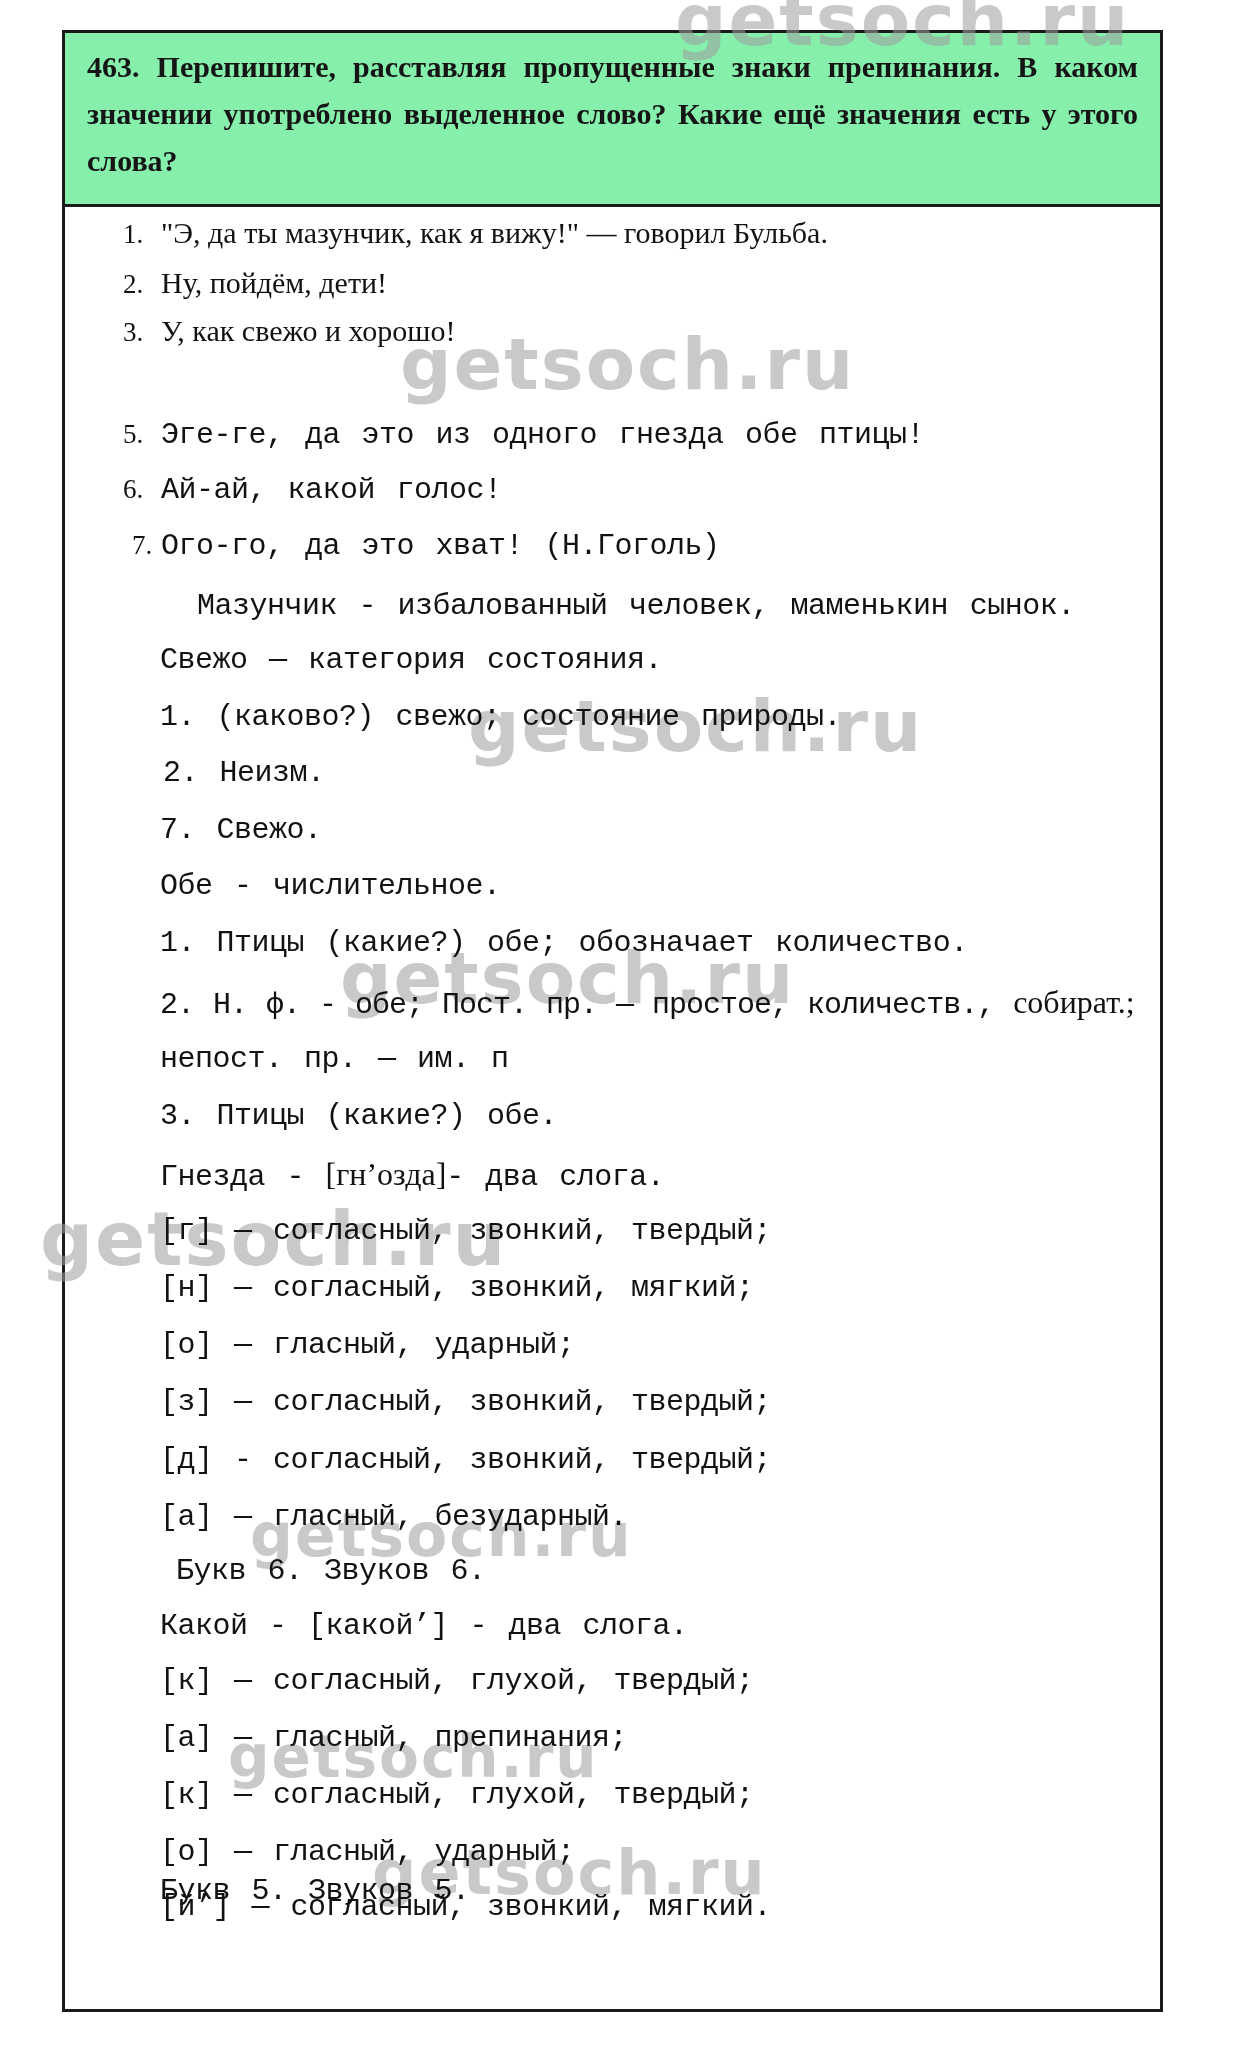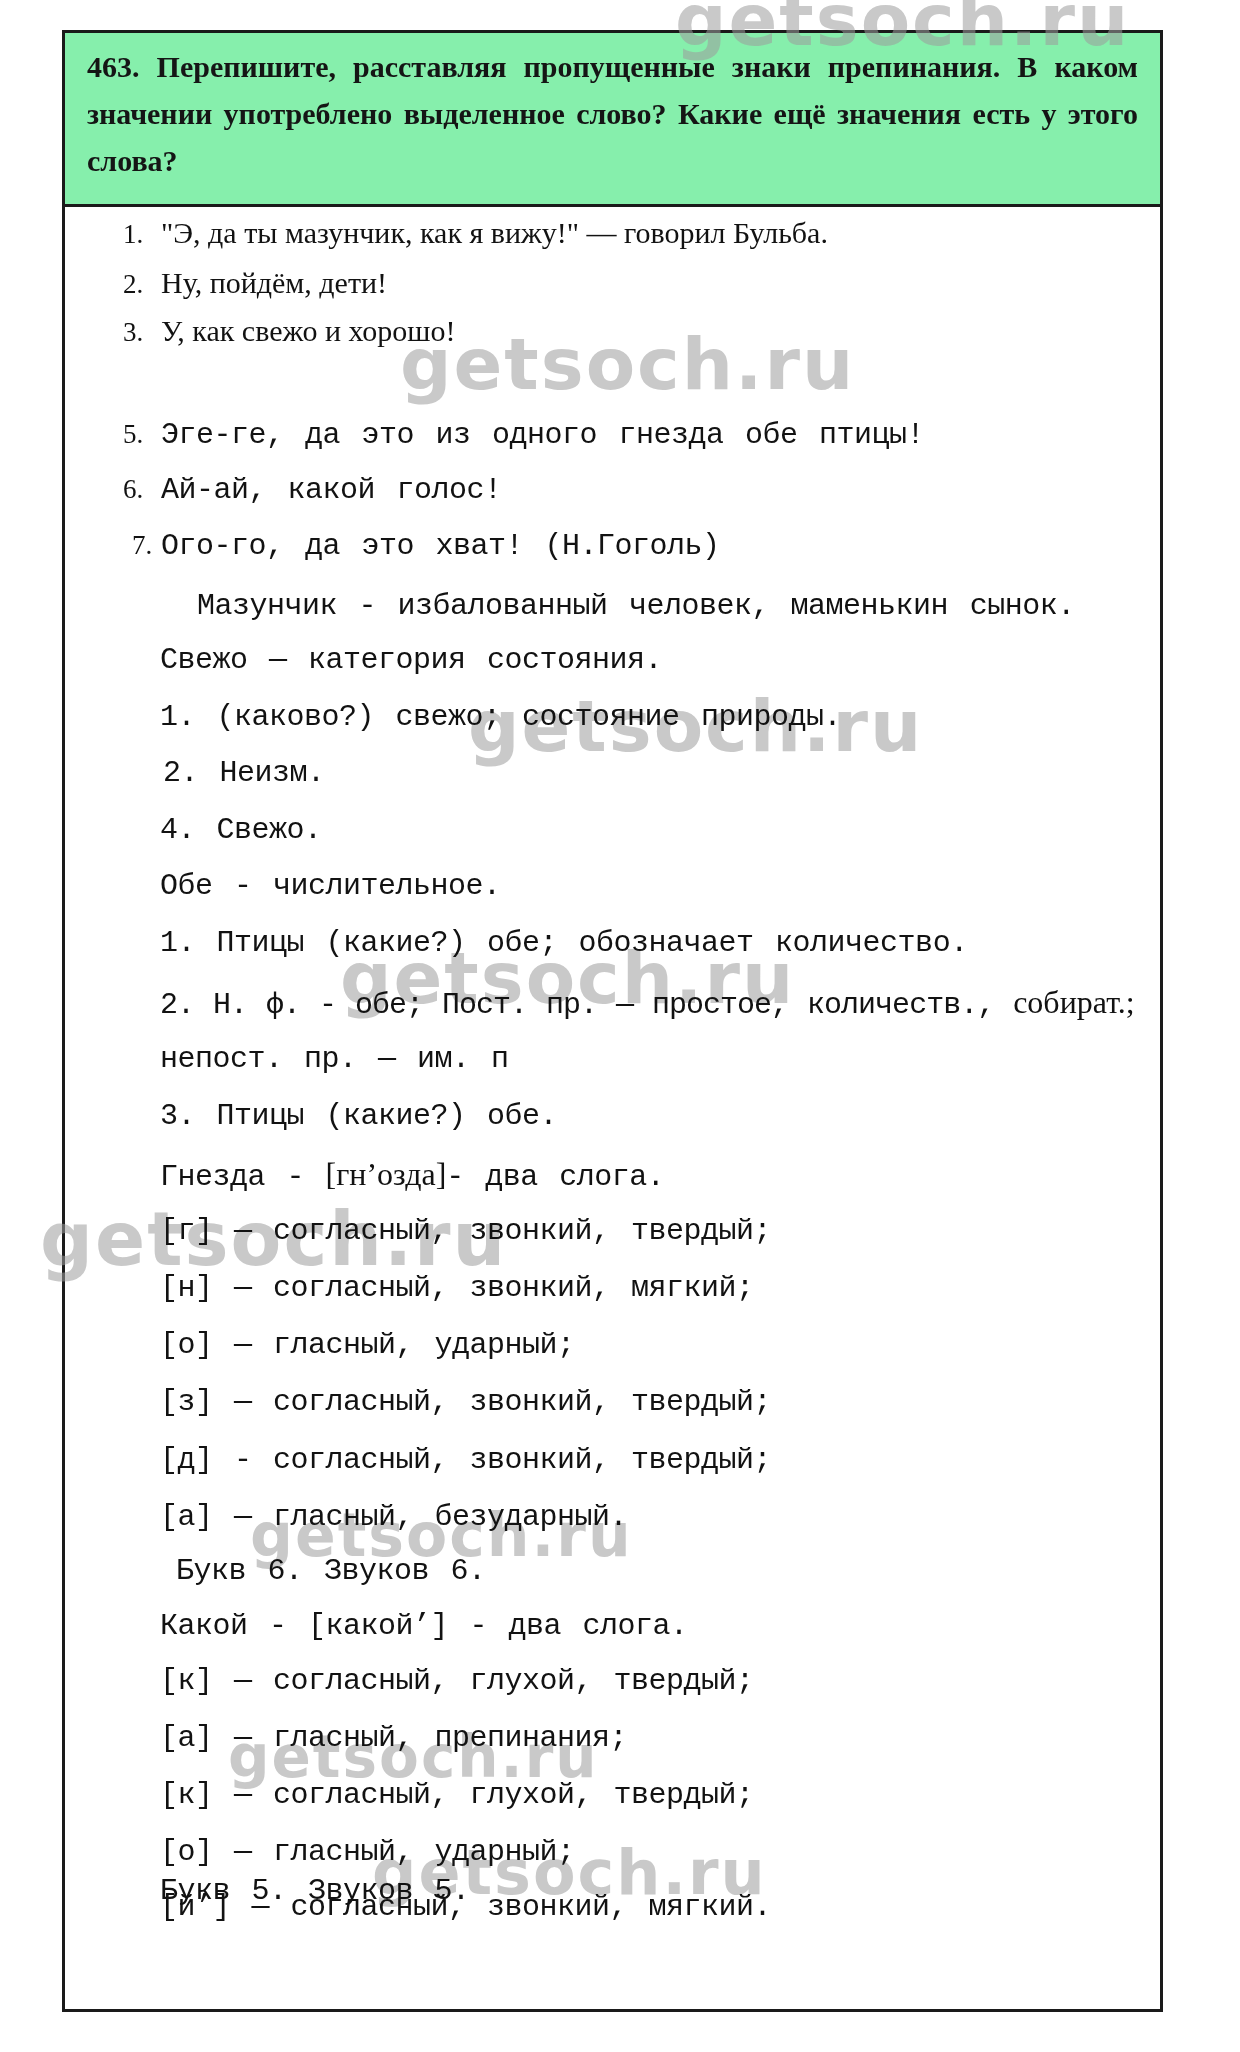--- a/index.html
+++ b/index.html
@@ -65,21 +65,21 @@
     <span class="num">6.</span><span class="mono">Ай-ай, какой голос!</span>
   </div>
   <div class="ln" style="left:123px;top:531px;text-align:center;">
     <span class="num">7.</span><span class="mono">Ого-го, да это хват! (Н.Гоголь)</span>
   </div>
 
   <div class="ln mono" style="left:160px;top:591px;margin-left:37px;">Мазунчик - избалованный человек, маменькин сынок.</div>
   <div class="ln mono" style="left:160px;top:645px;">Свежо — категория состояния.</div>
   <div class="ln mono" style="left:160px;top:702px;">1. (каково?) свежо; состояние природы.</div>
   <div class="ln mono" style="left:152px;top:758px;margin-left:11px;">2. Неизм.</div>
-  <div class="ln mono" style="left:160px;top:815px;">4. Свежо.</div>
+  <div class="ln mono" style="left:160px;top:815px;">7. Свежо.</div>
   <div class="ln mono" style="left:160px;top:871px;">Обе - числительное.</div>
   <div class="ln mono" style="left:160px;top:928px;">1. Птицы (какие?) обе; обозначает количество.</div>
 
   <div class="ln mono tight" style="left:160px;top:986px;">
     <span>2. Н. ф. - обе; Пост. пр. — простое, количеств., </span><span class="serif-inline">собират.;</span>
   </div>
 
   <div class="ln mono" style="left:160px;top:1044px;">непост. пр. — им. п</div>
   <div class="ln mono" style="left:160px;top:1101px;">3. Птицы (какие?) обе.</div>
 

